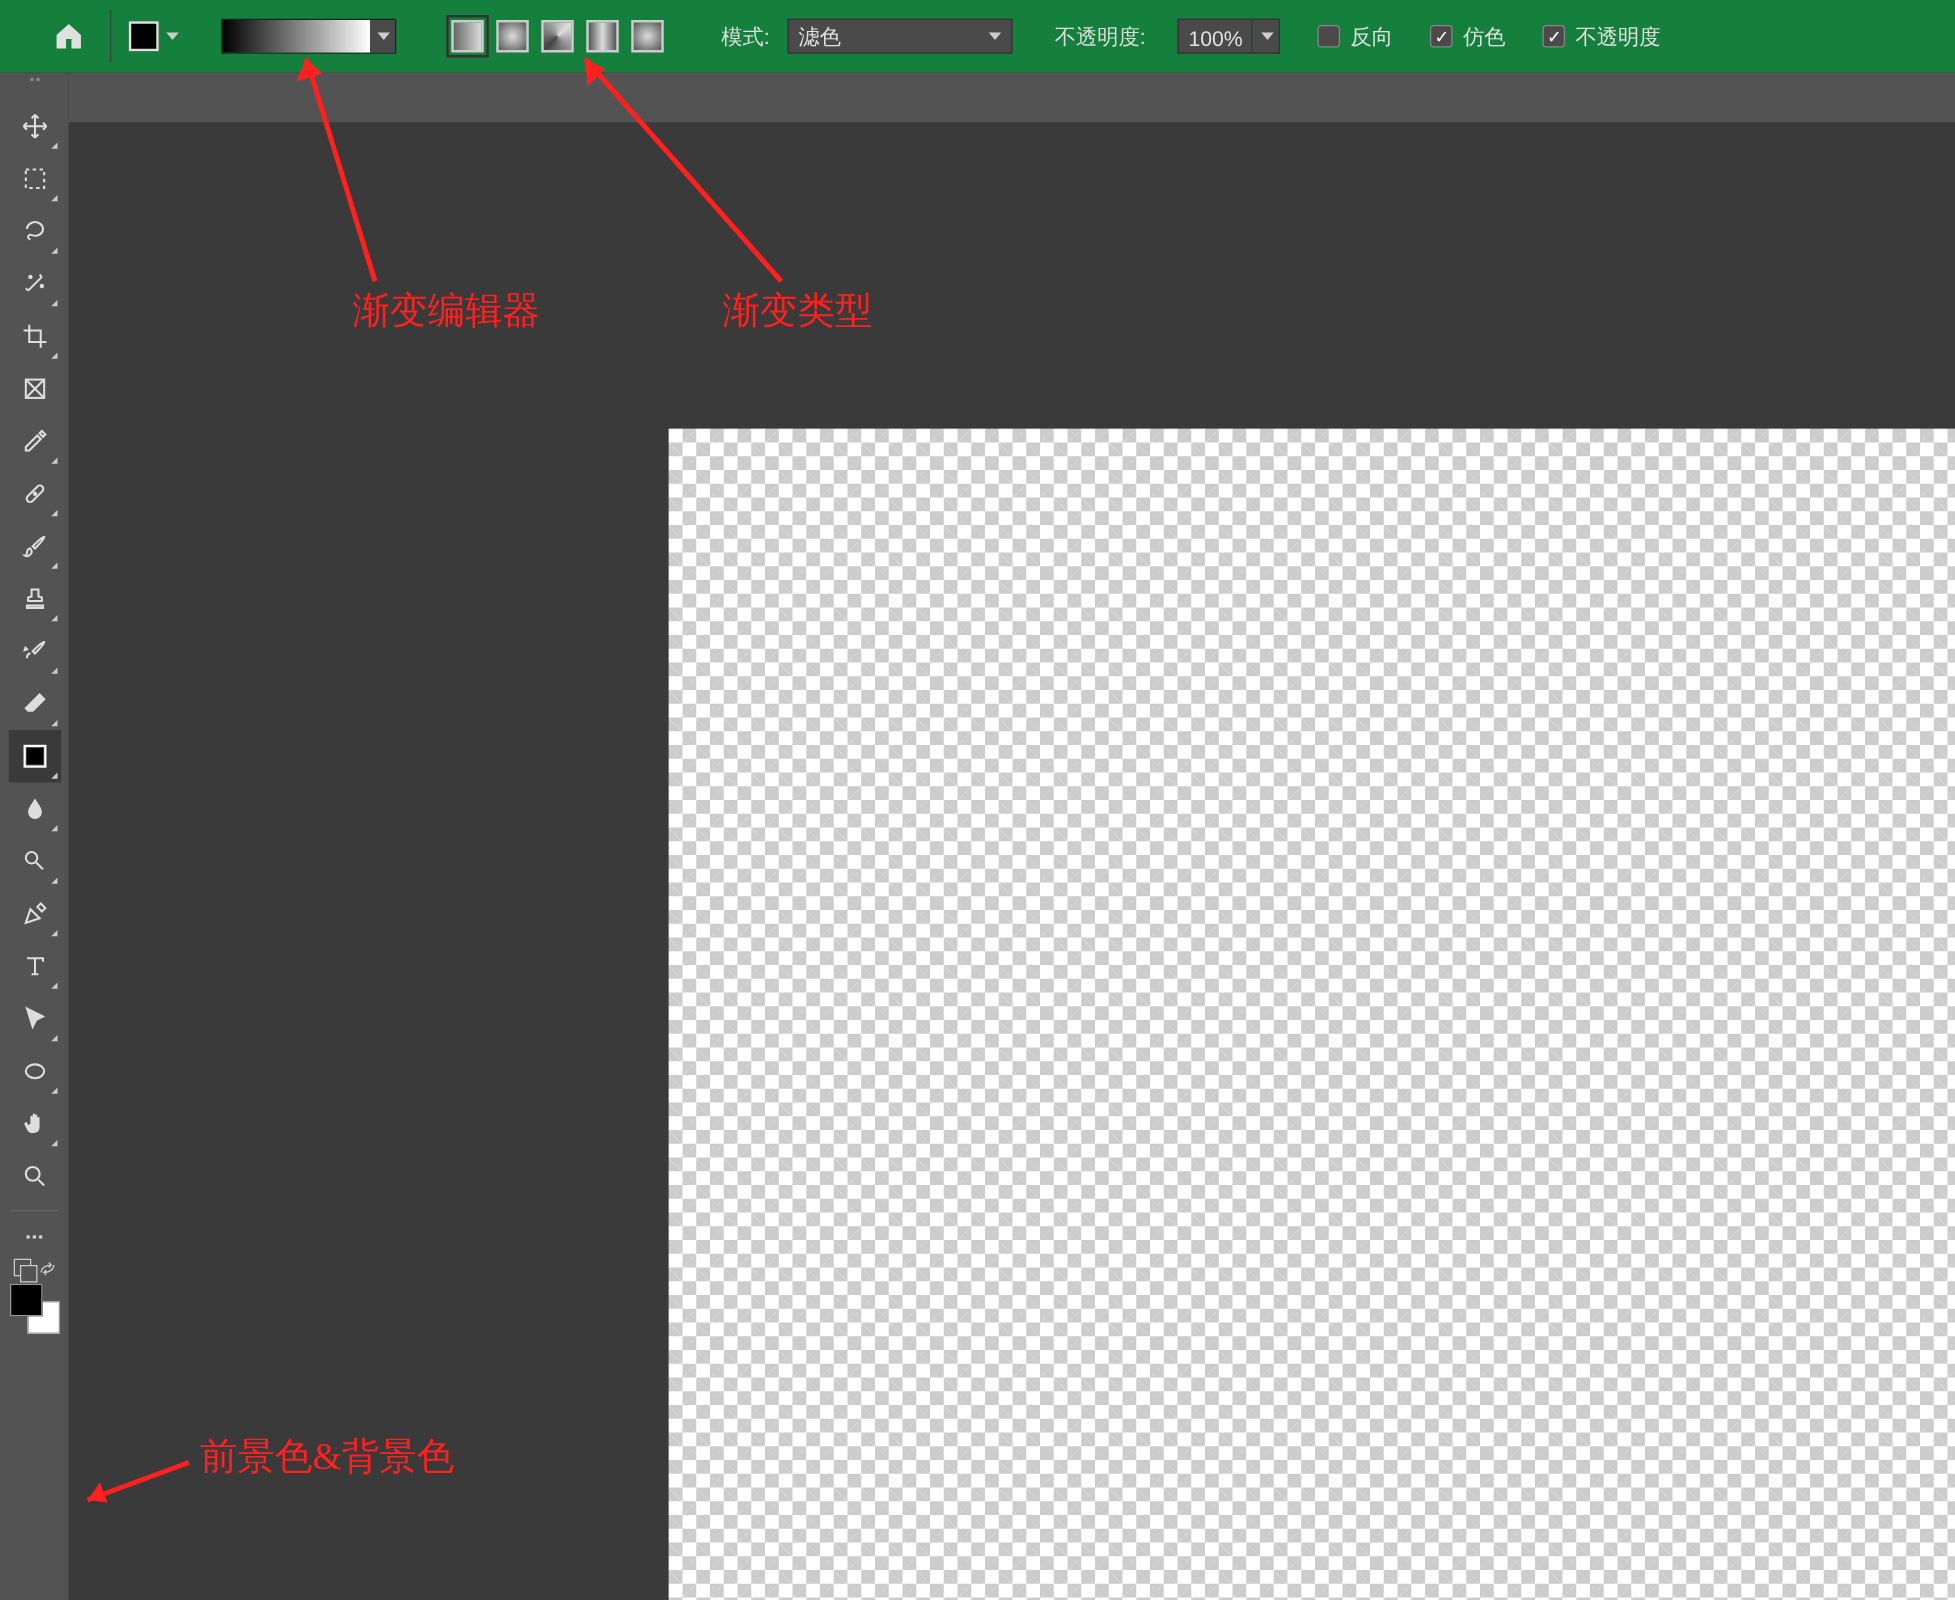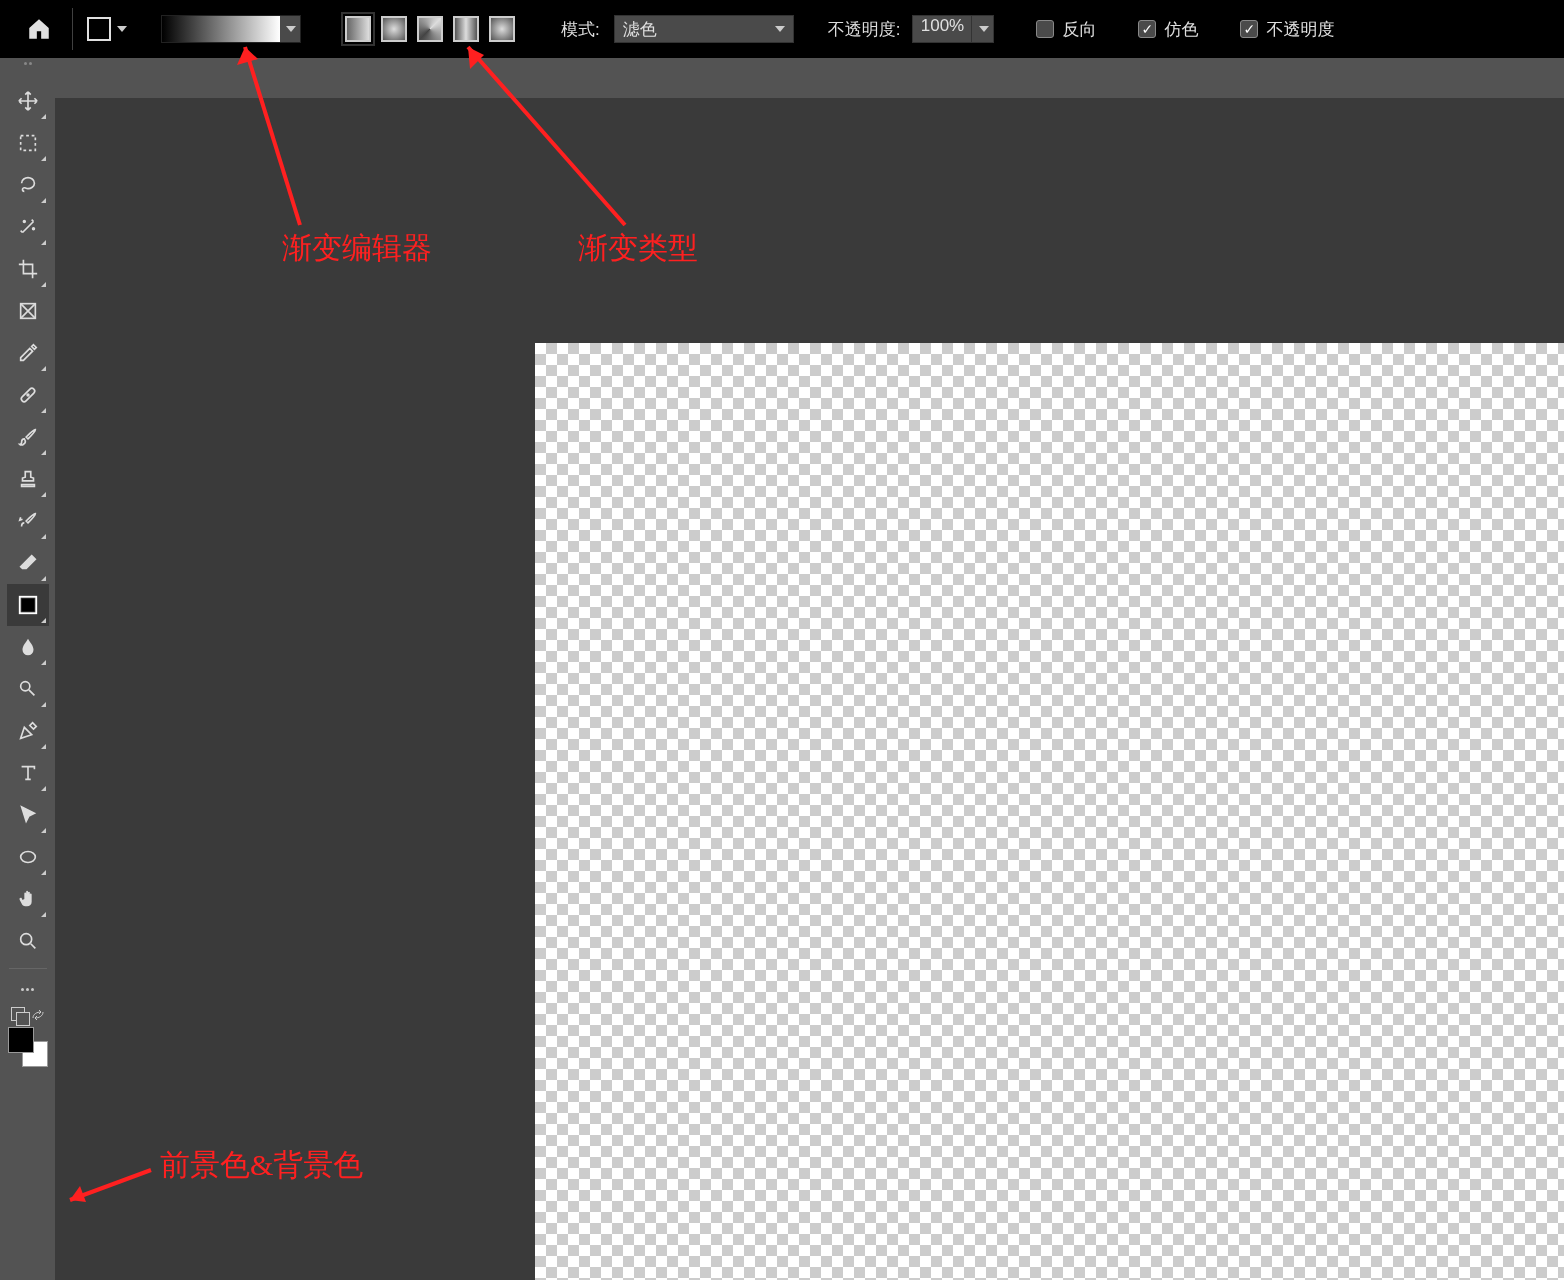--- a/index.html
+++ b/index.html
@@ -8,24 +8,24 @@
       height: 1280px;
       background: #3a3a3a;
       font-family: "Microsoft YaHei", sans-serif;
       color: #e0e0e0;
       font-size: 17px;
       overflow: hidden;
       position: relative;
     }
     .top-toolbar {
       height: 58px;
-      background: #000000;
+      background: #15803d;
       display: flex;
       align-items: center;
-      padding-left: 20px;
+      padding-left: 36px;
       gap: 6px;
     }
     .home-btn {
       width: 38px; height: 38px;
       display: flex; align-items: center; justify-content: center;
       cursor: pointer;
     }
     .home-btn svg { width: 26px; height: 26px; fill: #e0e0e0; }
     .vdiv { width: 1px; height: 42px; background: #404040; margin: 0 8px; }
     .preset-dd {
@@ -81,34 +81,34 @@
       border: 1px solid #333;
       display: flex; align-items: center; justify-content: space-between;
       padding: 0 8px; margin-left: 8px;
       cursor: pointer;
     }
     .opacity-label { margin-left: 28px; color: #ddd; }
     .opacity-val {
       width: 60px; height: 28px;
       background: #4a4a4a;
       border: 1px solid #333;
-      display: flex; align-items: flex-start; justify-content: center;
-      margin-left: 6px;
+      display: flex; align-items: flex-end; justify-content: center;
+      margin-left: 20px;
     }
     .opacity-dd {
       width: 22px; height: 28px;
       background: #4a4a4a;
       border: 1px solid #333;
       border-left: none;
       display: flex; align-items: center; justify-content: center;
       cursor: pointer;
     }
     .chk {
       display: flex; align-items: center; gap: 8px;
-      margin-left: 36px; cursor: pointer;
+      margin-left: 24px; cursor: pointer;
     }
     .chk-box {
       width: 18px; height: 18px;
       background: #4a4a4a;
       border: 1px solid #888;
       border-radius: 3px;
       display: flex; align-items: center; justify-content: center;
     }
     .chk-box.checked::after {
       content: "✓";

